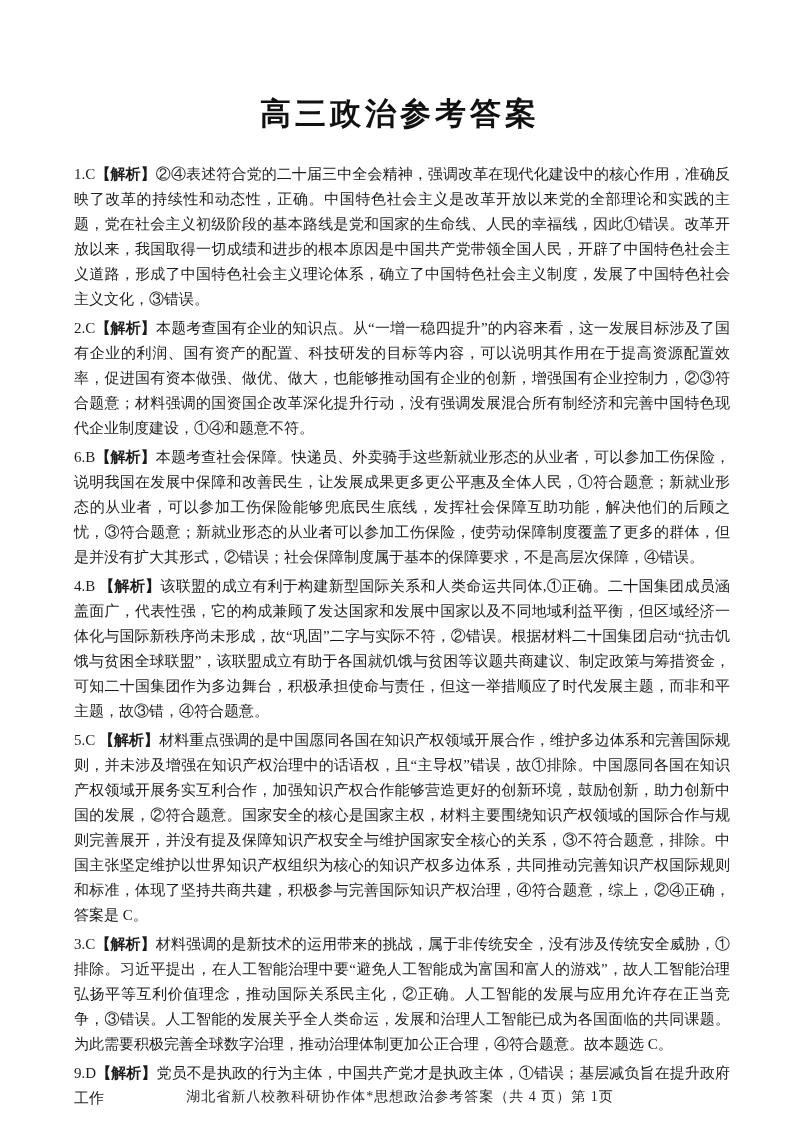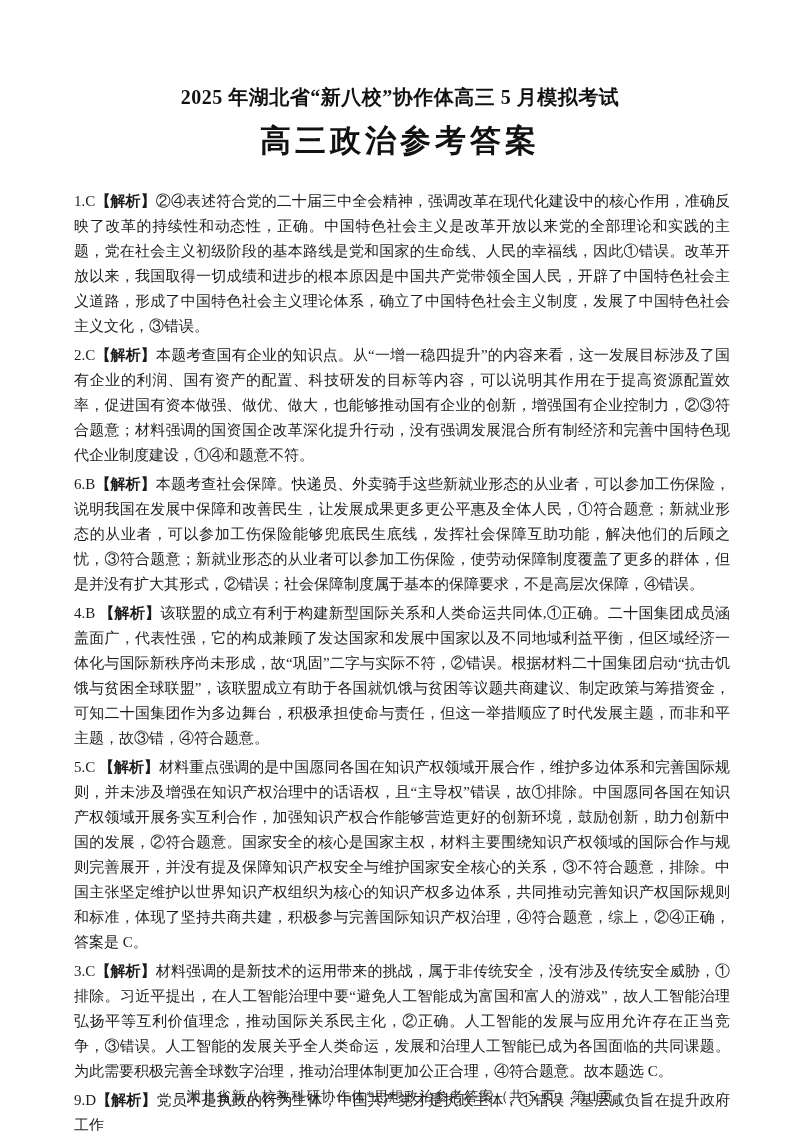--- a/index.html
+++ b/index.html
@@ -62,21 +62,20 @@
     color: #2a2a2a;
     letter-spacing: 1px;
   }
 </style>
 </head>
 <body>
 
 <div class="page">
 
   <div class="doc-header">
-    <div class="title1">2025 年湖北省“新八校”协作体高三 5 月模拟考试</div>
     <div class="title2">高三政治参考答案</div>
   </div>
 
   <div class="doc-body">
 
     <p class="ans"><span class="num">1.C</span><span class="tag">【解析】</span><span>②④表述符合党的二十届三中全会精神，强调改革在现代化建设中的核心作用，准确反映了改革的持续性和动态性，正确。中国特色社会主义是改革开放以来党的全部理论和实践的主题，党在社会主义初级阶段的基本路线是党和国家的生命线、人民的幸福线，因此①错误。改革开放以来，我国取得一切成绩和进步的根本原因是中国共产党带领全国人民，开辟了中国特色社会主义道路，形成了中国特色社会主义理论体系，确立了中国特色社会主义制度，发展了中国特色社会主义文化，③错误。</span></p>
 
     <p class="ans"><span class="num">2.C</span><span class="tag">【解析】</span><span>本题考查国有企业的知识点。从“一增一稳四提升”的内容来看，这一发展目标涉及了国有企业的利润、国有资产的配置、科技研发的目标等内容，可以说明其作用在于提高资源配置效率，促进国有资本做强、做优、做大，也能够推动国有企业的创新，增强国有企业控制力，②③符合题意；材料强调的国资国企改革深化提升行动，没有强调发展混合所有制经济和完善中国特色现代企业制度建设，①④和题意不符。</span></p>
 
     <p class="ans"><span class="num">6.B</span><span class="tag">【解析】</span><span>本题考查社会保障。快递员、外卖骑手这些新就业形态的从业者，可以参加工伤保险，说明我国在发展中保障和改善民生，让发展成果更多更公平惠及全体人民，①符合题意；新就业形态的从业者，可以参加工伤保险能够兜底民生底线，发挥社会保障互助功能，解决他们的后顾之忧，③符合题意；新就业形态的从业者可以参加工伤保险，使劳动保障制度覆盖了更多的群体，但是并没有扩大其形式，②错误；社会保障制度属于基本的保障要求，不是高层次保障，④错误。</span></p>
@@ -84,15 +83,15 @@
     <p class="ans"><span class="num">4.B </span><span class="tag">【解析】</span><span>该联盟的成立有利于构建新型国际关系和人类命运共同体,①正确。二十国集团成员涵盖面广，代表性强，它的构成兼顾了发达国家和发展中国家以及不同地域利益平衡，但区域经济一体化与国际新秩序尚未形成，故“巩固”二字与实际不符，②错误。根据材料二十国集团启动“抗击饥饿与贫困全球联盟”，该联盟成立有助于各国就饥饿与贫困等议题共商建议、制定政策与筹措资金，可知二十国集团作为多边舞台，积极承担使命与责任，但这一举措顺应了时代发展主题，而非和平主题，故③错，④符合题意。</span></p>
 
     <p class="ans"><span class="num">5.C </span><span class="tag">【解析】</span><span>材料重点强调的是中国愿同各国在知识产权领域开展合作，维护多边体系和完善国际规则，并未涉及增强在知识产权治理中的话语权，且“主导权”错误，故①排除。中国愿同各国在知识产权领域开展务实互利合作，加强知识产权合作能够营造更好的创新环境，鼓励创新，助力创新中国的发展，②符合题意。国家安全的核心是国家主权，材料主要围绕知识产权领域的国际合作与规则完善展开，并没有提及保障知识产权安全与维护国家安全核心的关系，③不符合题意，排除。中国主张坚定维护以世界知识产权组织为核心的知识产权多边体系，共同推动完善知识产权国际规则和标准，体现了坚持共商共建，积极参与完善国际知识产权治理，④符合题意，综上，②④正确，答案是 C。</span></p>
 
     <p class="ans"><span class="num">3.C</span><span class="tag">【解析】</span><span>材料强调的是新技术的运用带来的挑战，属于非传统安全，没有涉及传统安全威胁，①排除。习近平提出，在人工智能治理中要“避免人工智能成为富国和富人的游戏”，故人工智能治理弘扬平等互利价值理念，推动国际关系民主化，②正确。人工智能的发展与应用允许存在正当竞争，③错误。人工智能的发展关乎全人类命运，发展和治理人工智能已成为各国面临的共同课题。为此需要积极完善全球数字治理，推动治理体制更加公正合理，④符合题意。故本题选 C。</span></p>
 
     <p class="ans"><span class="num">9.D</span><span class="tag">【解析】</span><span>党员不是执政的行为主体，中国共产党才是执政主体，①错误；基层减负旨在提升政府工作</span></p>
 
   </div>
 
-  <div class="footer">湖北省新八校教科研协作体*思想政治参考答案（共 5 页）第 1页</div>
+  <div class="footer">湖北省新八校教科研协作体*思想政治参考答案（共 4 页）第 1页</div>
 
 </div>
 
 </body></html>

